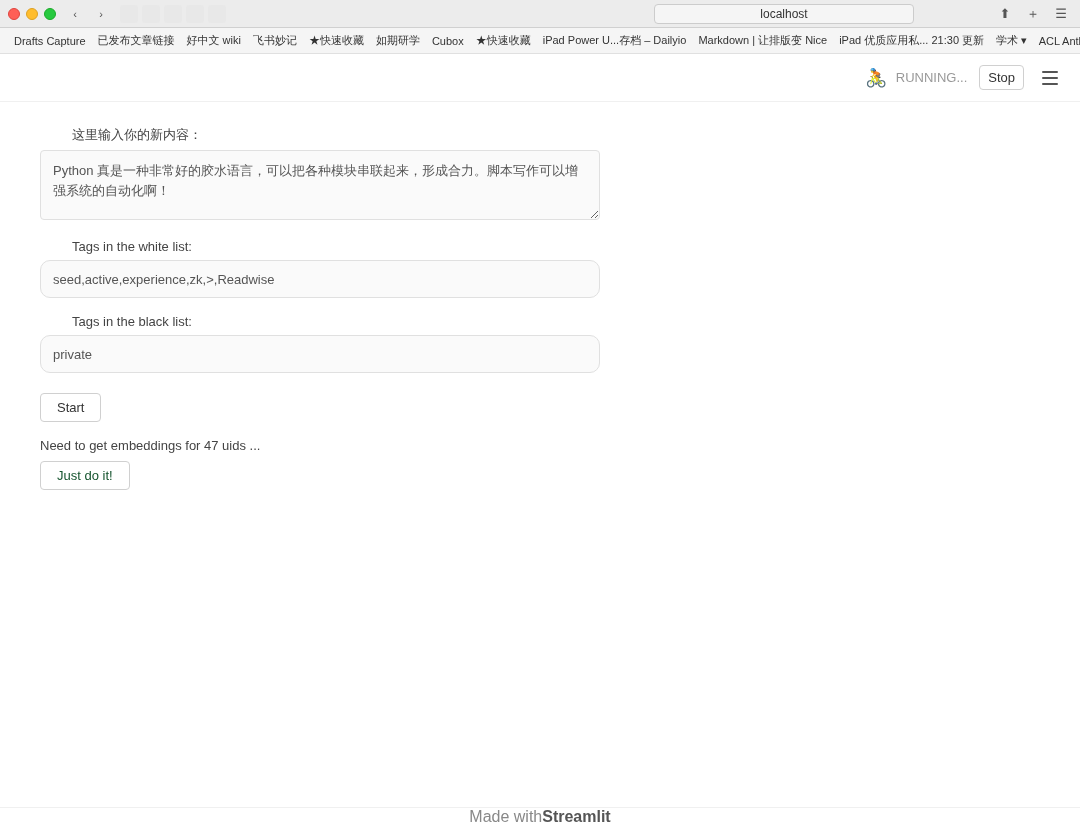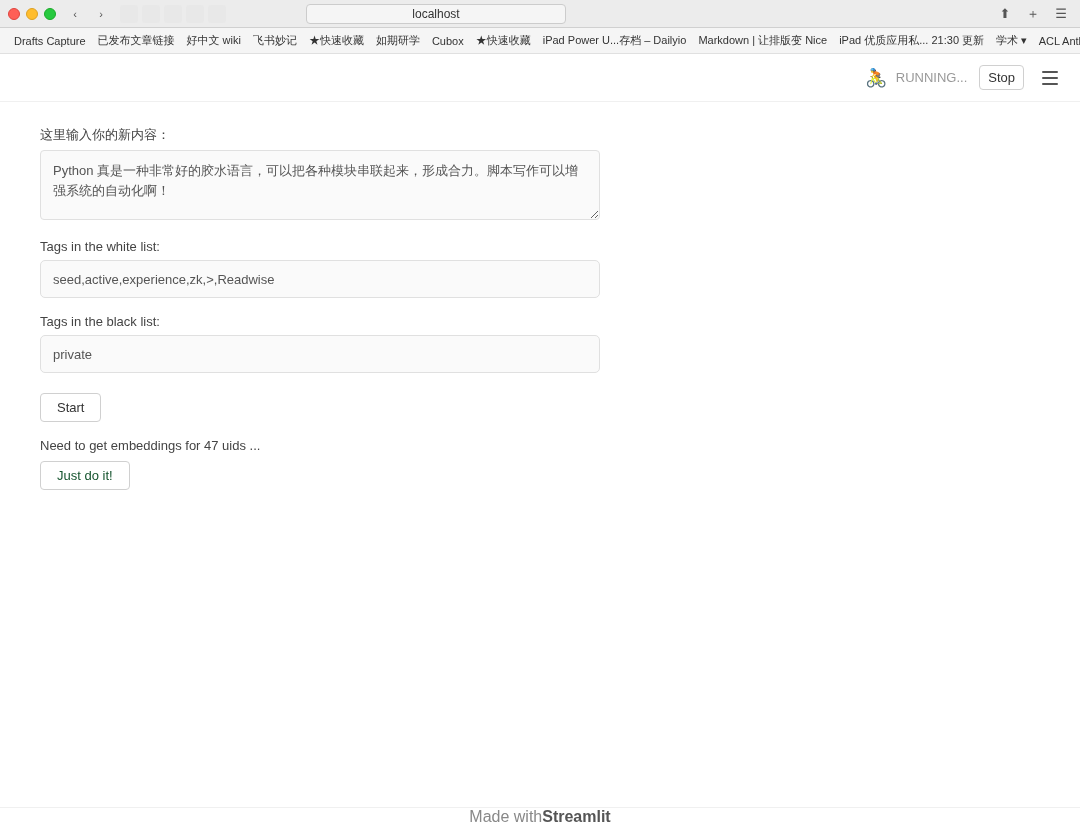--- a/index.html
+++ b/index.html
@@ -75,21 +75,21 @@
       justify-content: center;
       font-size: 11px;
       color: #333;
     }
 
     .address-bar {
       flex: 1;
       margin: 4px 80px;
       display: flex;
       align-items: center;
-      justify-content: flex-start;
+      justify-content: flex-end;
     }
 
     .address-input {
       width: 260px;
       height: 20px;
       border: 1px solid #ccc;
       border-radius: 4px;
       background: #f5f5f5;
       text-align: center;
       font-size: 12px;
@@ -204,20 +204,21 @@
 
     .form-section {
       margin-bottom: 16px;
     }
 
     .form-label {
       font-size: 13px;
       color: #444;
       margin-bottom: 6px;
       display: block;
+      margin-left: 32px;
     }
 
     .form-textarea {
       width: 560px;
       min-height: 70px;
       border: 1px solid #e0e0e0;
       border-radius: 4px;
       background: #fafafa;
       padding: 10px 12px;
       font-size: 13px;
@@ -225,21 +226,21 @@
       resize: vertical;
       outline: none;
       font-family: inherit;
       line-height: 1.5;
     }
 
     .form-input {
       width: 560px;
       height: 38px;
       border: 1px solid #e0e0e0;
-      border-radius: 5px;
+      border-radius: 10px;
       background: #fafafa;
       padding: 0 12px;
       font-size: 13px;
       color: #555;
       outline: none;
       font-family: inherit;
     }
 
     .start-button {
       background: #ffffff;

